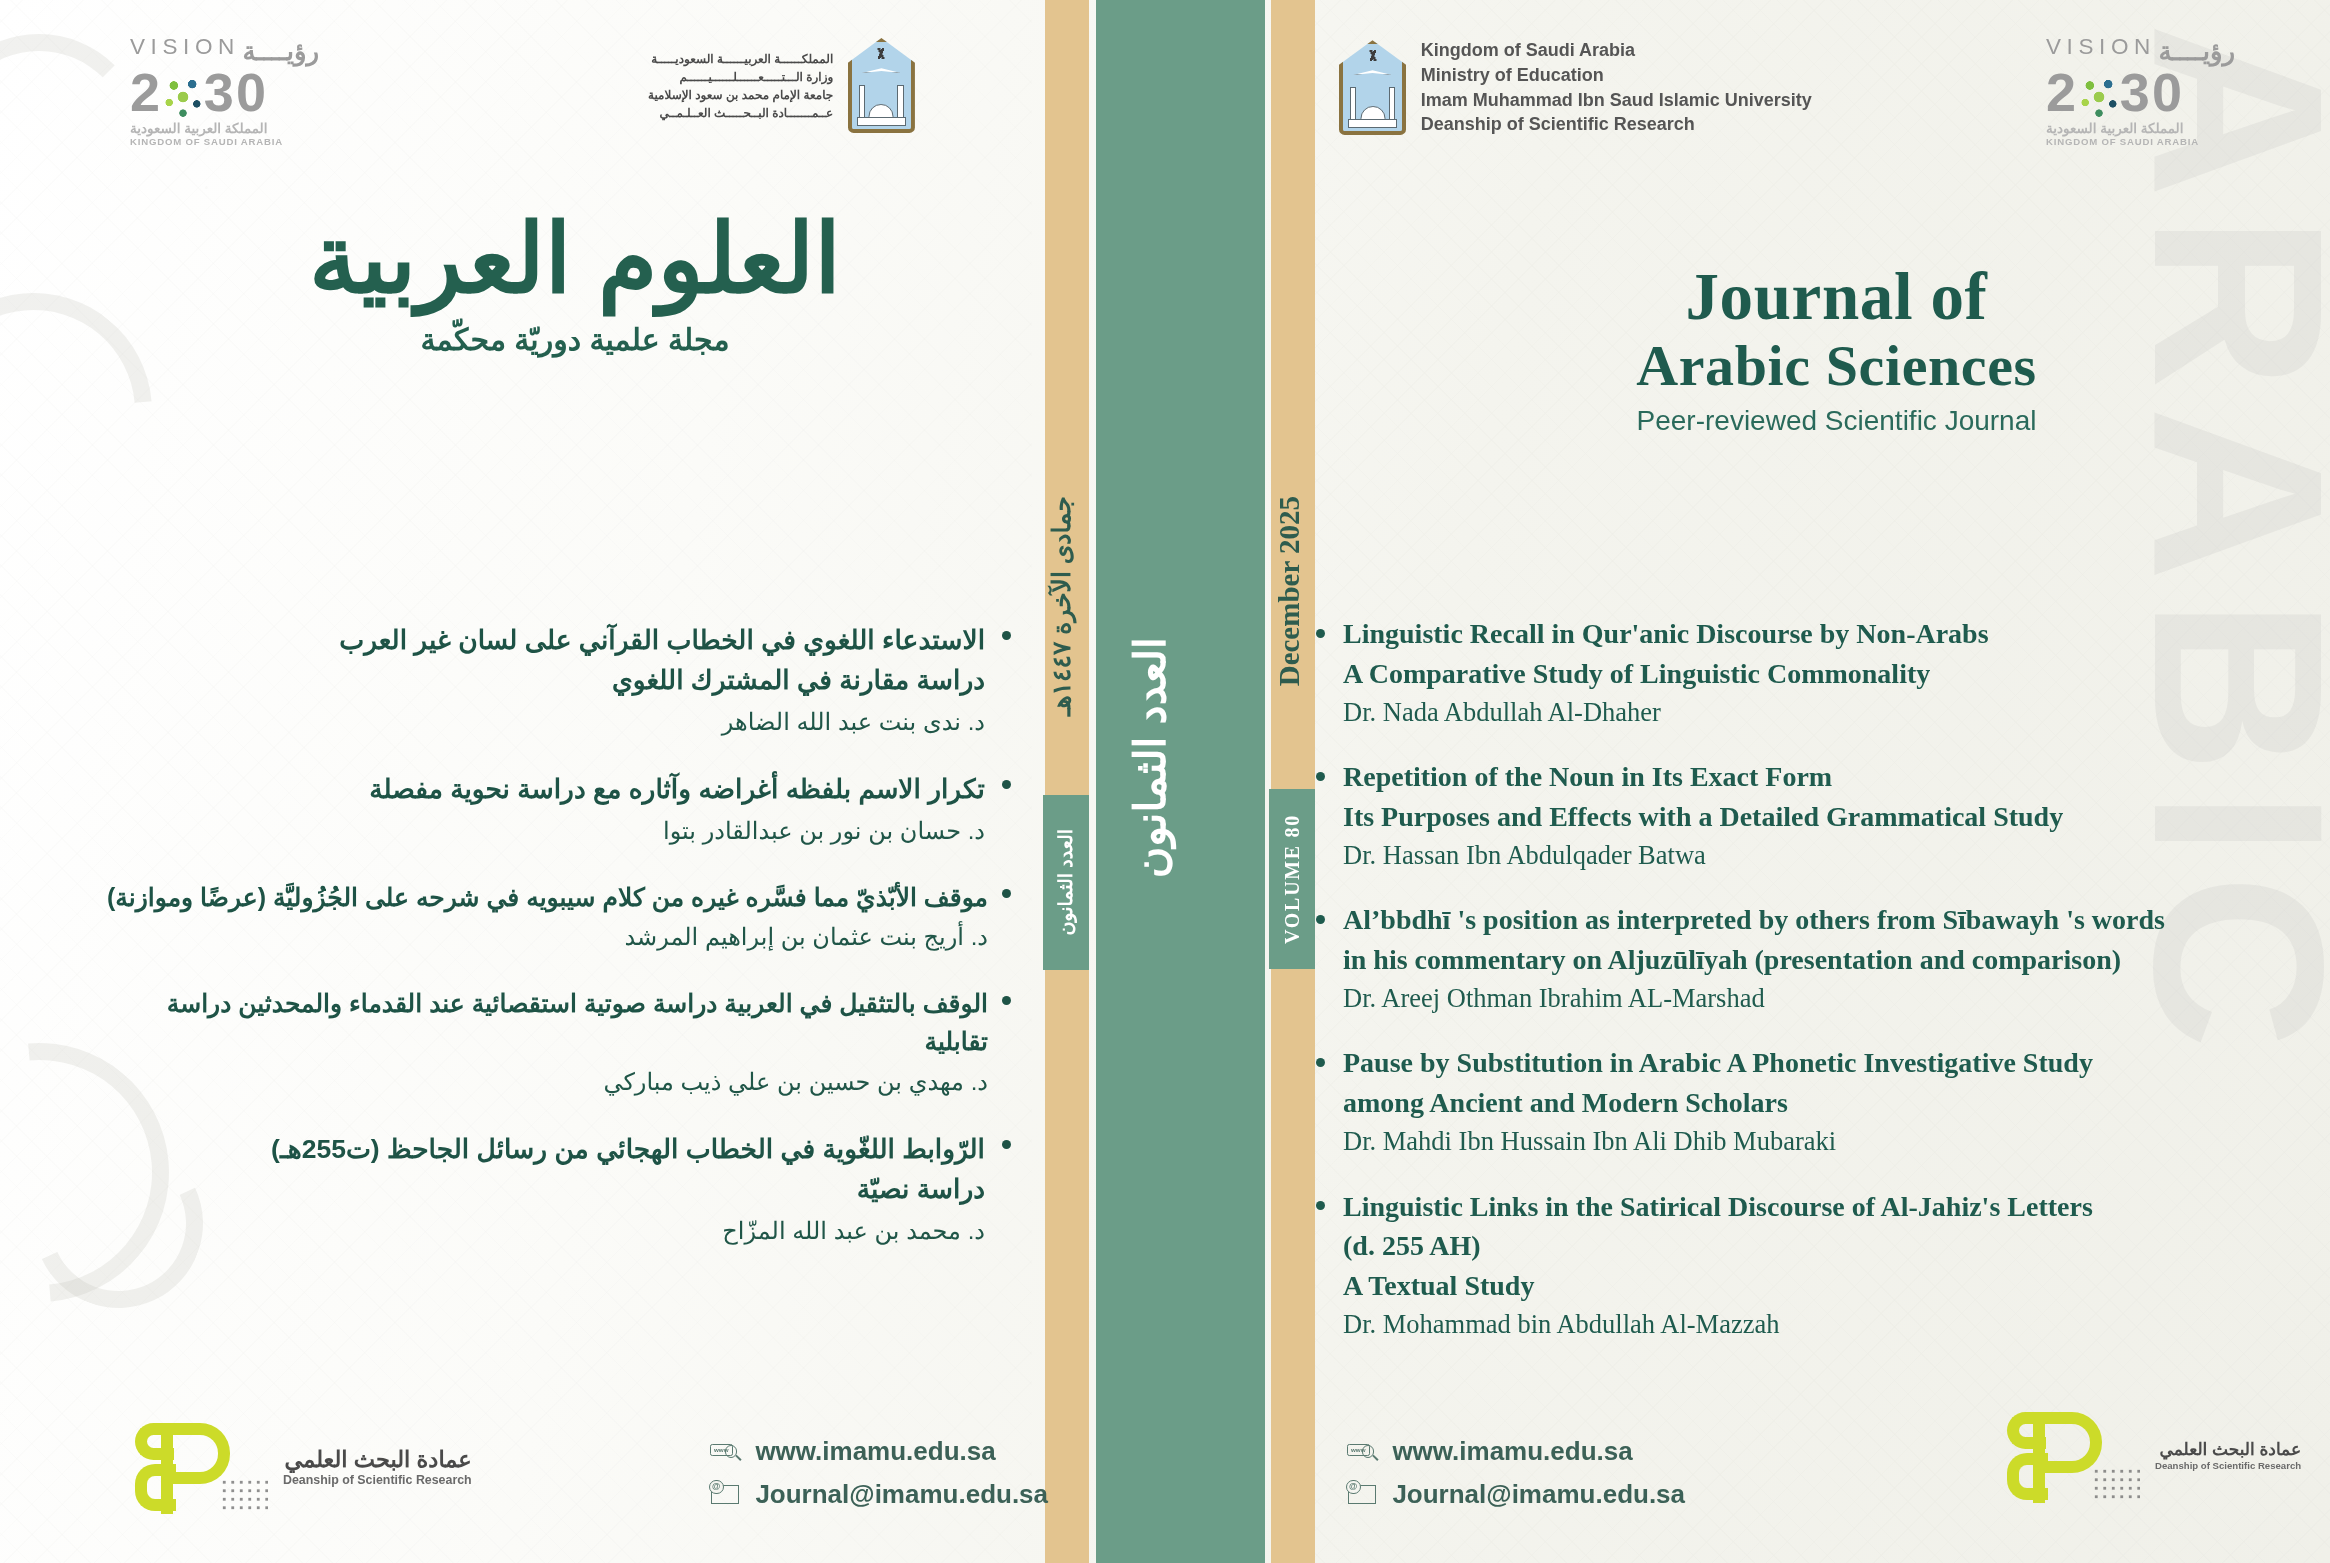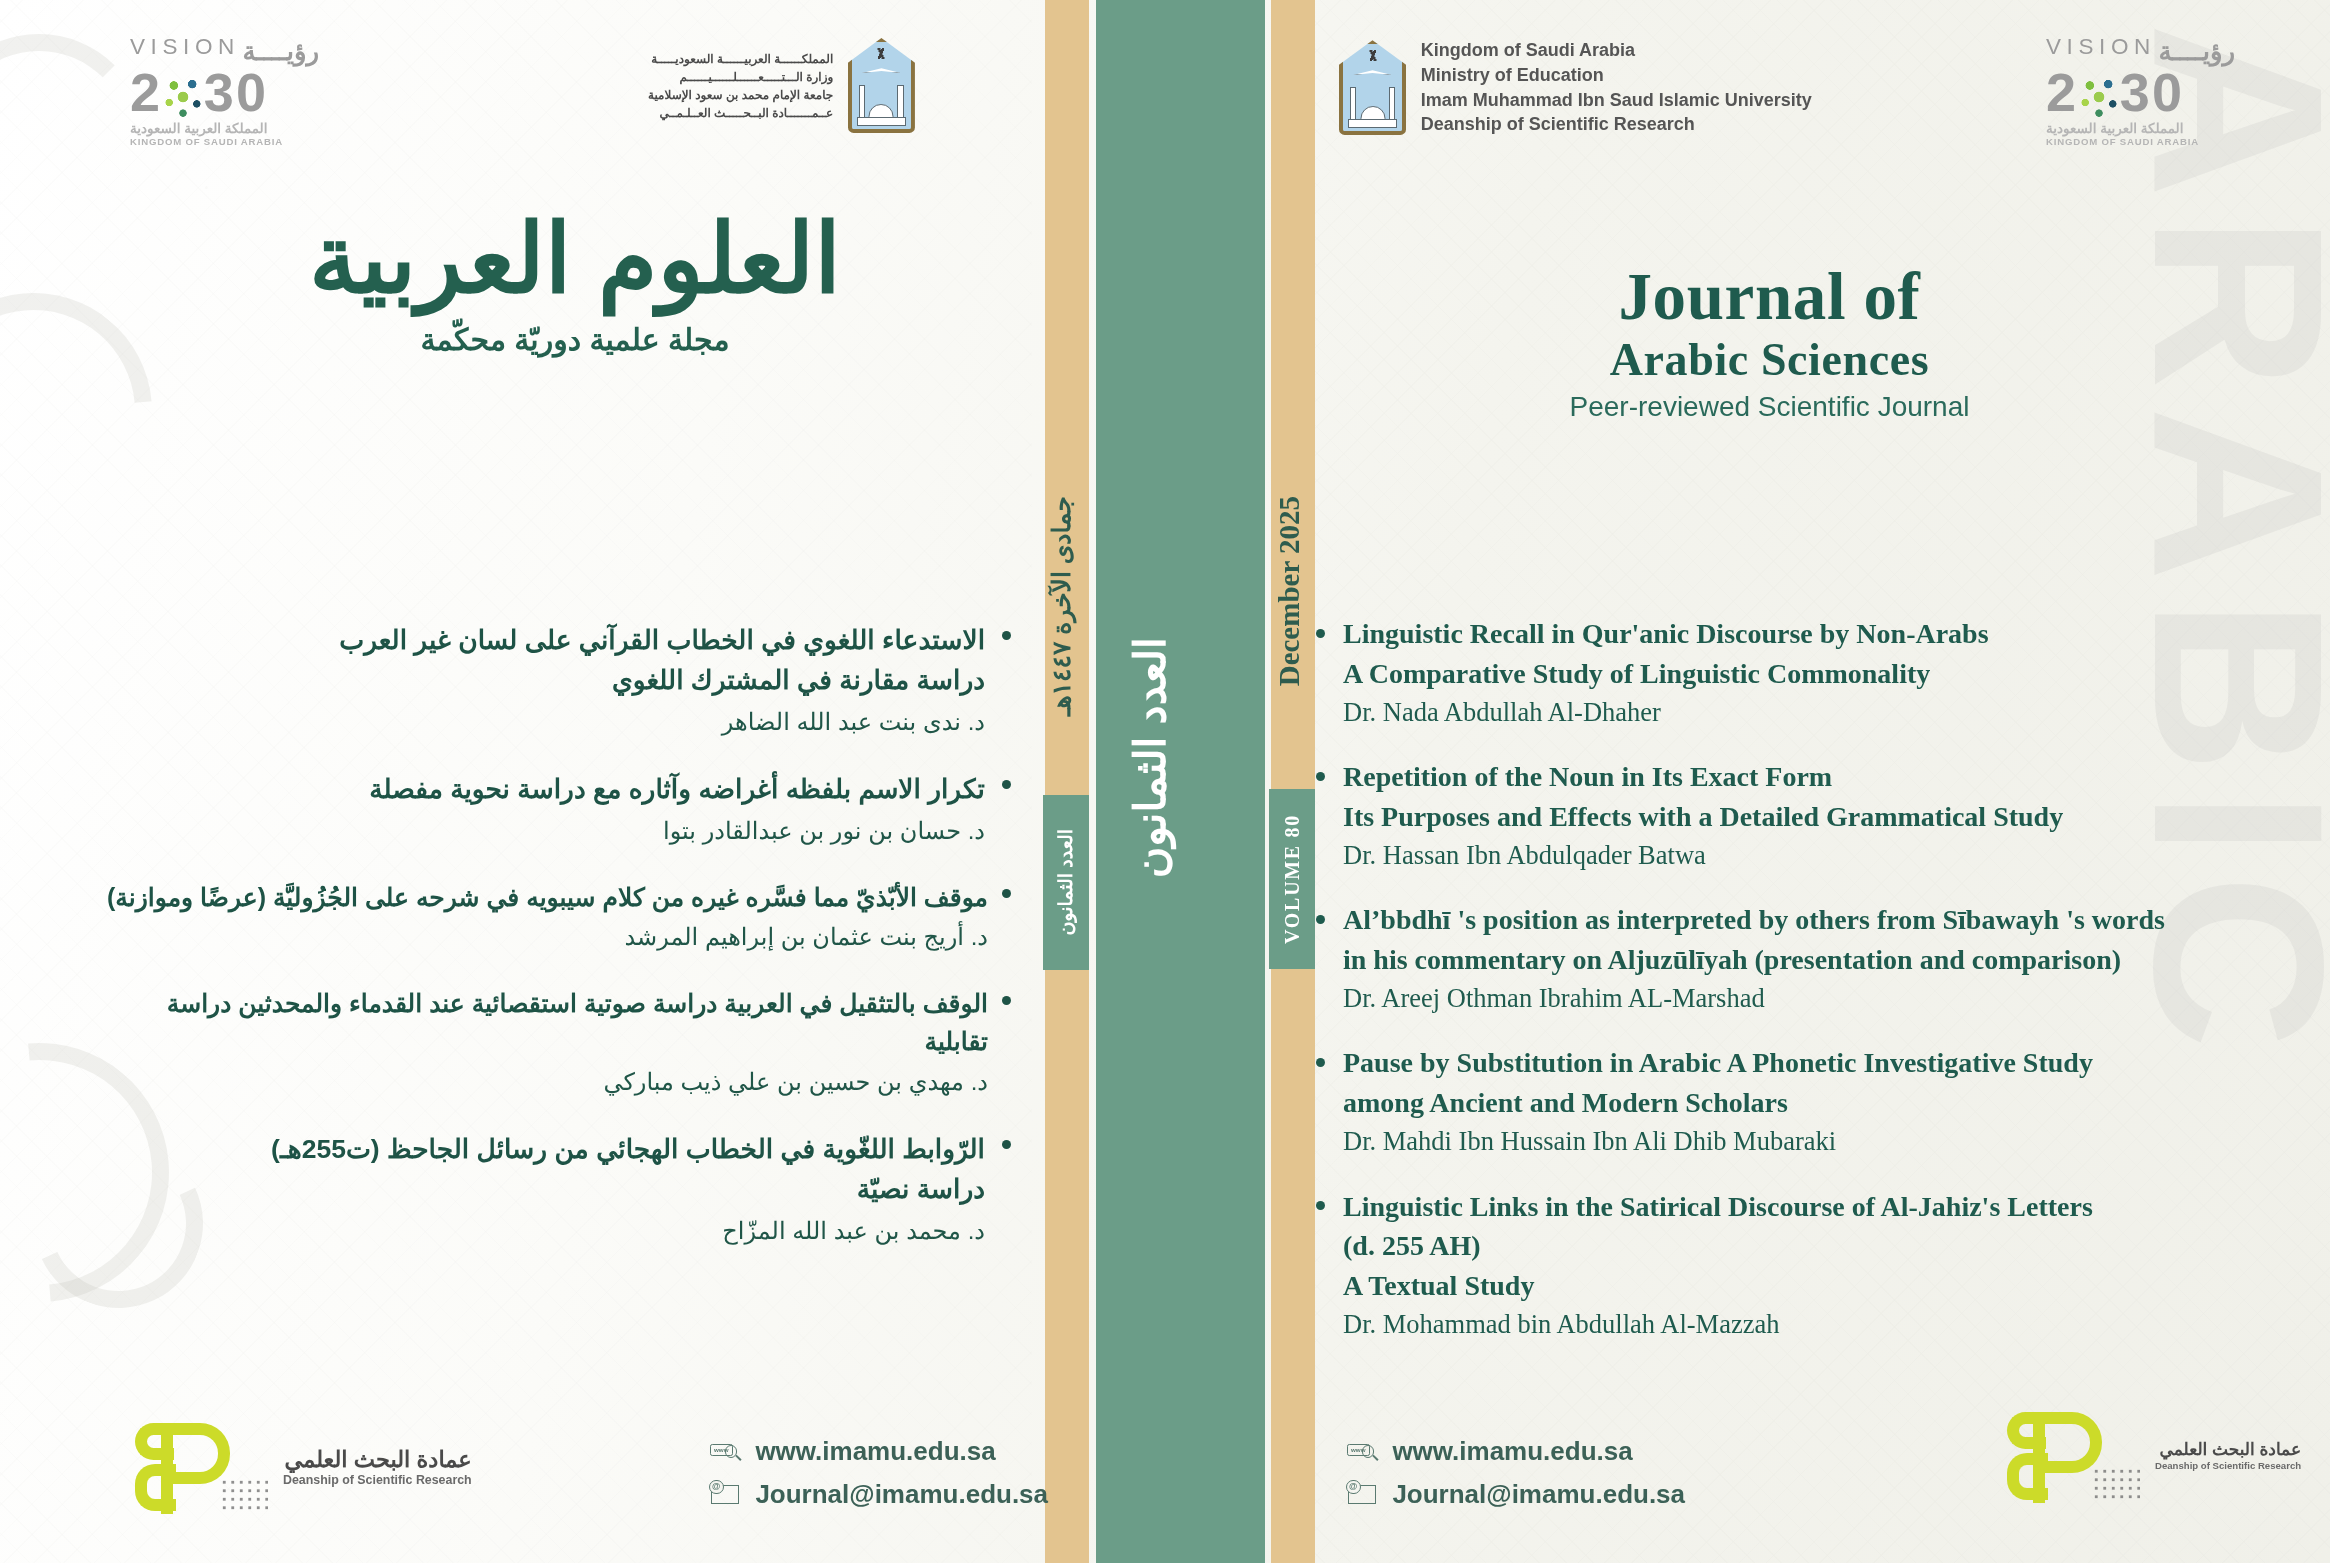--- a/index.html
+++ b/index.html
@@ -169,21 +169,21 @@
   }
   .ar-title .l1 { font-size: 68px; font-weight: 700; line-height: 1.05; }
   .ar-title .l2 { font-size: 96px; font-weight: 700; line-height: 1.05; }
   .ar-title .sub { font-size: 30px; font-weight: 700; margin-top: 12.4px; color: #24604f; }
 
   .en-title {
     position: absolute; text-align: center; color: #1f5b4e;
     font-family: "Liberation Serif", serif;
   }
   .en-title .l1 { font-size: 67px; font-weight: 700; line-height: 1.12; letter-spacing: 0.6px;}
-  .en-title .l2 { font-size: 46px; font-weight: 700; line-height: 1.12; letter-spacing: 0.6px;}
+  .en-title .l2 { font-size: 58px; font-weight: 700; line-height: 1.12; letter-spacing: 0.6px;}
   .en-title .sub {
     font-size: 28px; font-weight: 400; margin-top: 5.6px;
     font-family: "Liberation Sans", sans-serif; color:#2a6a5b;
   }
 
   
   .ar-list {
     position: absolute; direction: rtl; text-align: right;
     color: #1e5346;
   }
@@ -356,21 +356,21 @@
     </div>
     <div class="v-sub-ar">المملكة العربية السعودية</div>
     <div class="v-sub-en">KINGDOM OF SAUDI ARABIA</div>
   </div>
 
   <div class="ar-title" style="left:186px; top:209px; width:778px;">
     <div class="l2">العلوم العربية</div>
     <div class="sub">مجلة علمية دوريّة محكّمة</div>
   </div>
 
-  <div class="en-title" style="left:1375px; top:259px; width:789px;">
+  <div class="en-title" style="left:1442px; top:259px; width:789px;">
     <div class="l1">Journal of</div>
     <div class="l2">Arabic Sciences</div>
     <div class="sub">Peer-reviewed Scientific Journal</div>
   </div>
 
   <div class="ar-list" style="left:101px; top:620px; width:913px;">
 
     <div class="ar-item">
       <span class="bullet"></span>
       <div class="t">الاستدعاء اللغوي في الخطاب القرآني على لسان غير العرب</div>

